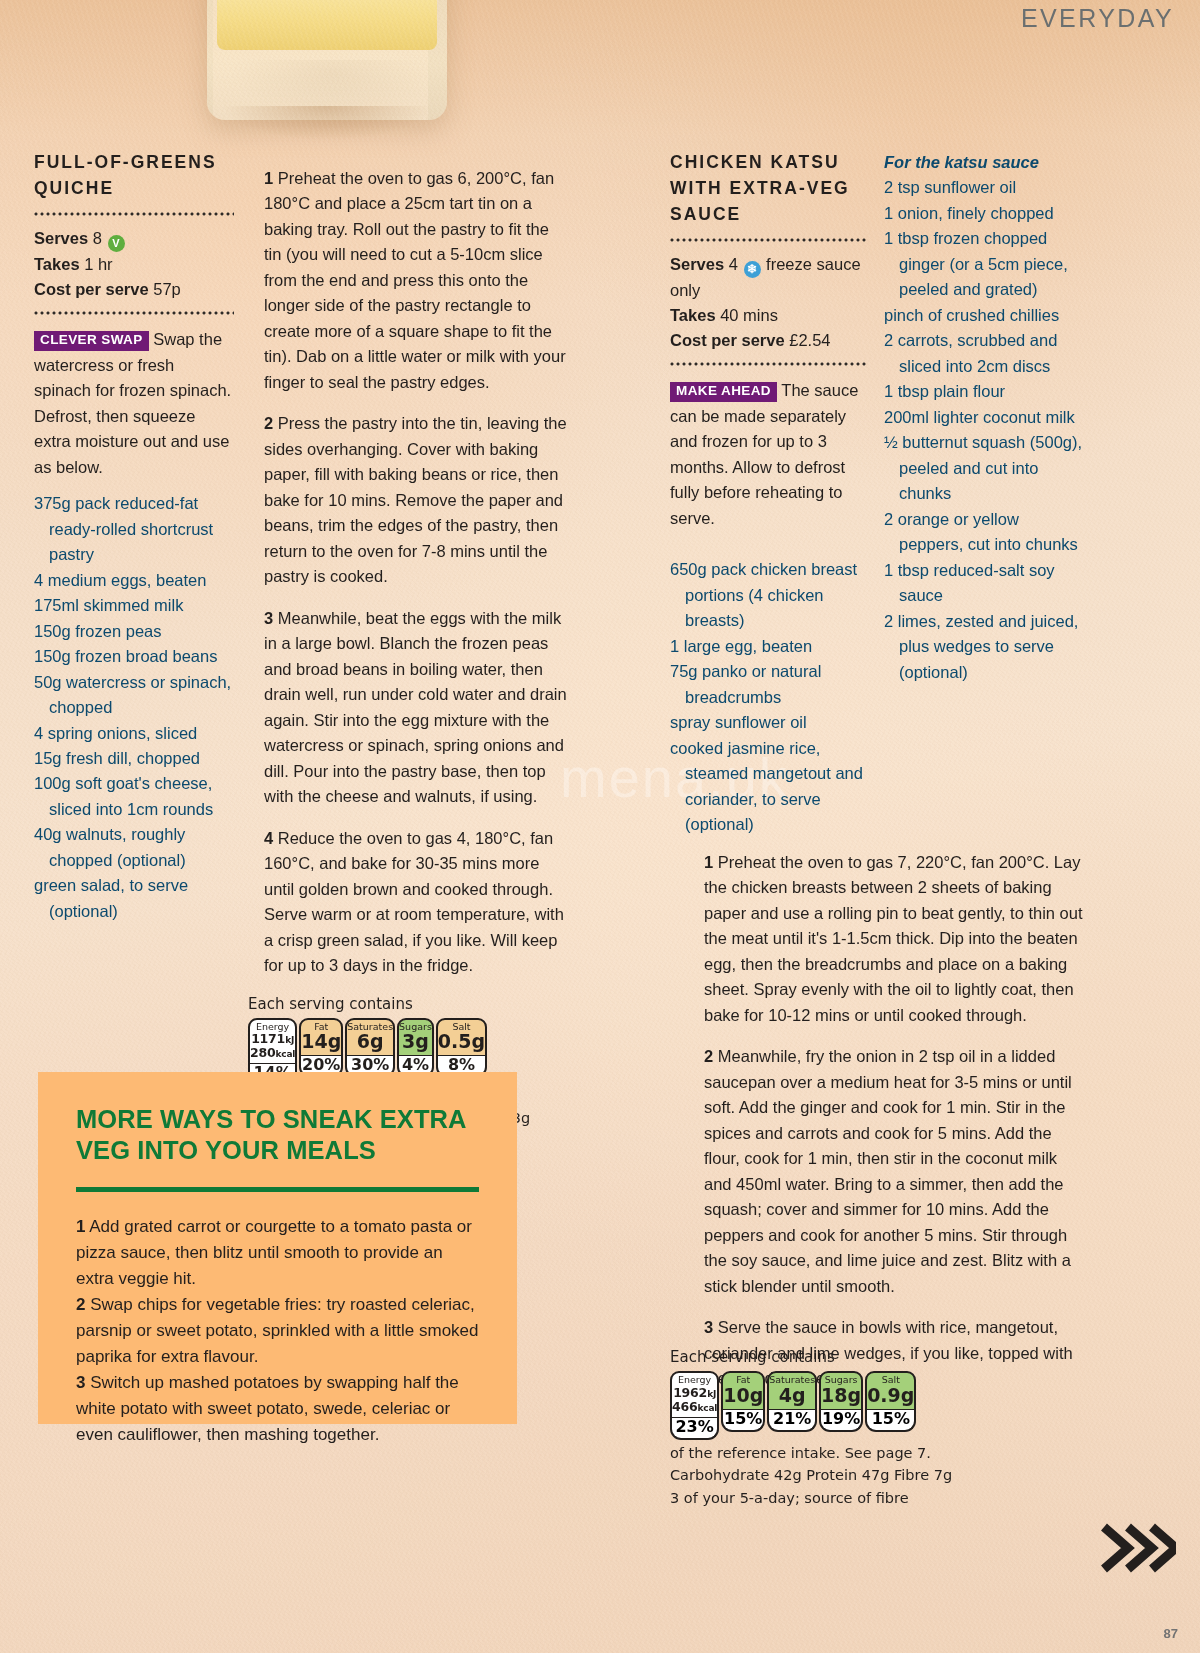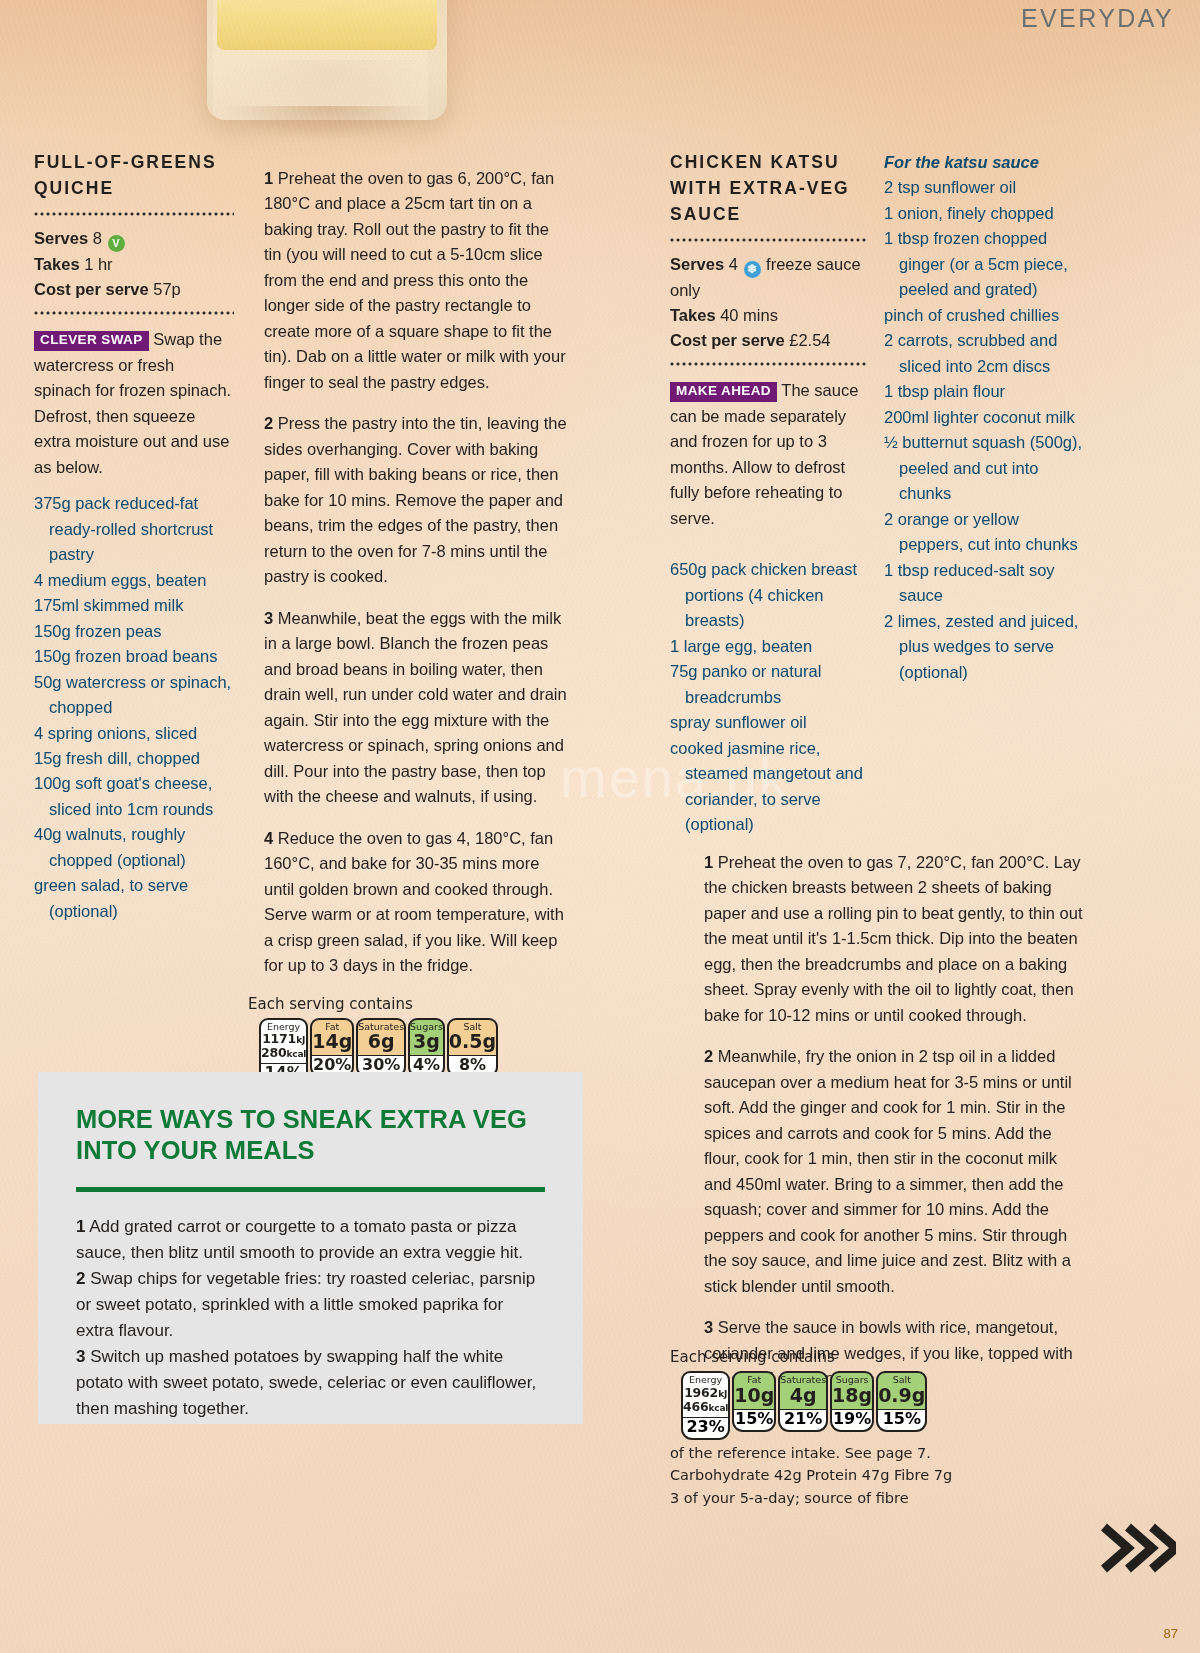--- a/index.html
+++ b/index.html
@@ -155,21 +155,21 @@
   .nutri-label {
     font-size: 15px; color: #231f1d; margin-bottom: 5px;
     font-family: "DejaVu Sans", sans-serif;
   }
   .nutri {
     display: flex; gap: 2px; width: 234px;
   }
   .nutri .cellwrap {
     flex: 1 1 0; display: flex; flex-direction: column;
   }
-  .nutri .cellwrap.energy { flex: 1.08 1 0; margin-left: 11px; }
+  .nutri .cellwrap.energy { flex: 1.08 1 0; }
   .nutri .top {
     border: 2px solid #231f1d;
     border-radius: 9px 9px 0 0;
     border-bottom: 1.6px solid #231f1d;
     text-align: center;
     padding: 1px 0 2px 0;
     font-family: "DejaVu Sans", sans-serif;
   }
   .nutri .nm { font-size: 9.5px; line-height: 1.25; color: #231f1d; }
   .nutri .val {
@@ -194,42 +194,42 @@
   .lvl-green { background: #a4d07a; }
 
   .nutri-note {
     font-size: 14.5px; line-height: 1.27; color: #231f1d; margin-top: 4px;
     font-family: "DejaVu Sans", sans-serif;
   }
 
   
   .feature {
     position: absolute;
-    left: 38px; top: 1072px; width: 545px; height: 352px;
-    background: #e5e5e5;
+    left: 38px; top: 1072px; width: 479px; height: 352px;
+    background: #fdba74;
     padding: 32px 38px 9px 38px;
   }
   .feature h3 {
     color: #0f7a37;
     font-size: 25.5px;
     font-weight: 700;
     line-height: 1.23;
     letter-spacing: .1px;
   }
   .feature .bar {
     height: 5px; background: #0f7a37; margin: 20px 0 22px 0;
   }
   .feature .tips { font-size: 17px; line-height: 1.53; color: #231f1d; }
   .feature .tips b { font-weight: 700; }
 
   
   .nutri-2 { position: absolute; left: 670px; top: 1348px; width: 300px; }
   .page-no {
     position: absolute; right: 22px; bottom: 12px;
-    font-size: 13px; font-weight: 400; color: #a16207;
+    font-size: 13px; font-weight: 700; color: #737373;
   }
   .chev {
     position: absolute; right: 24px; bottom: 78px;
     width: 78px; height: 54px;
   }
 </style>
 </head>
 <body>
 
 <div class="page-bg"></div>

